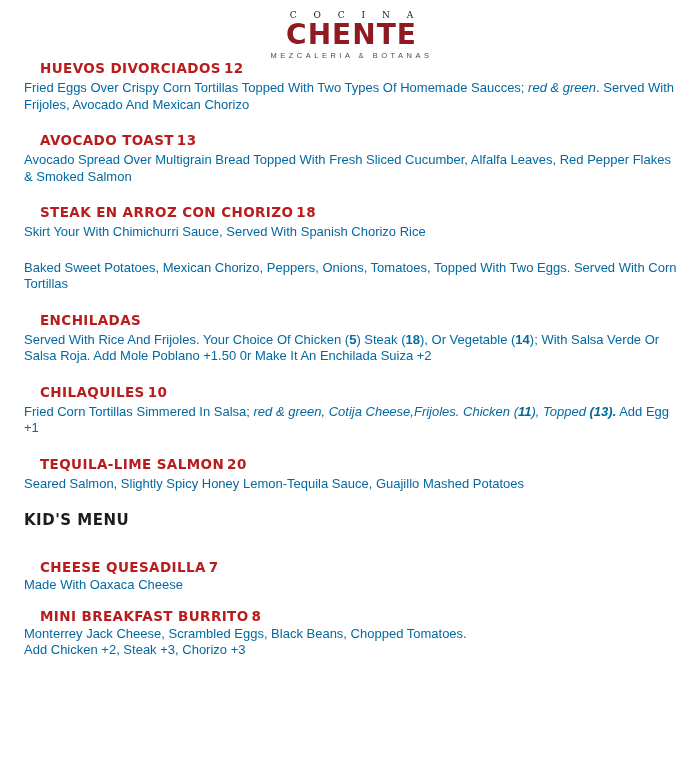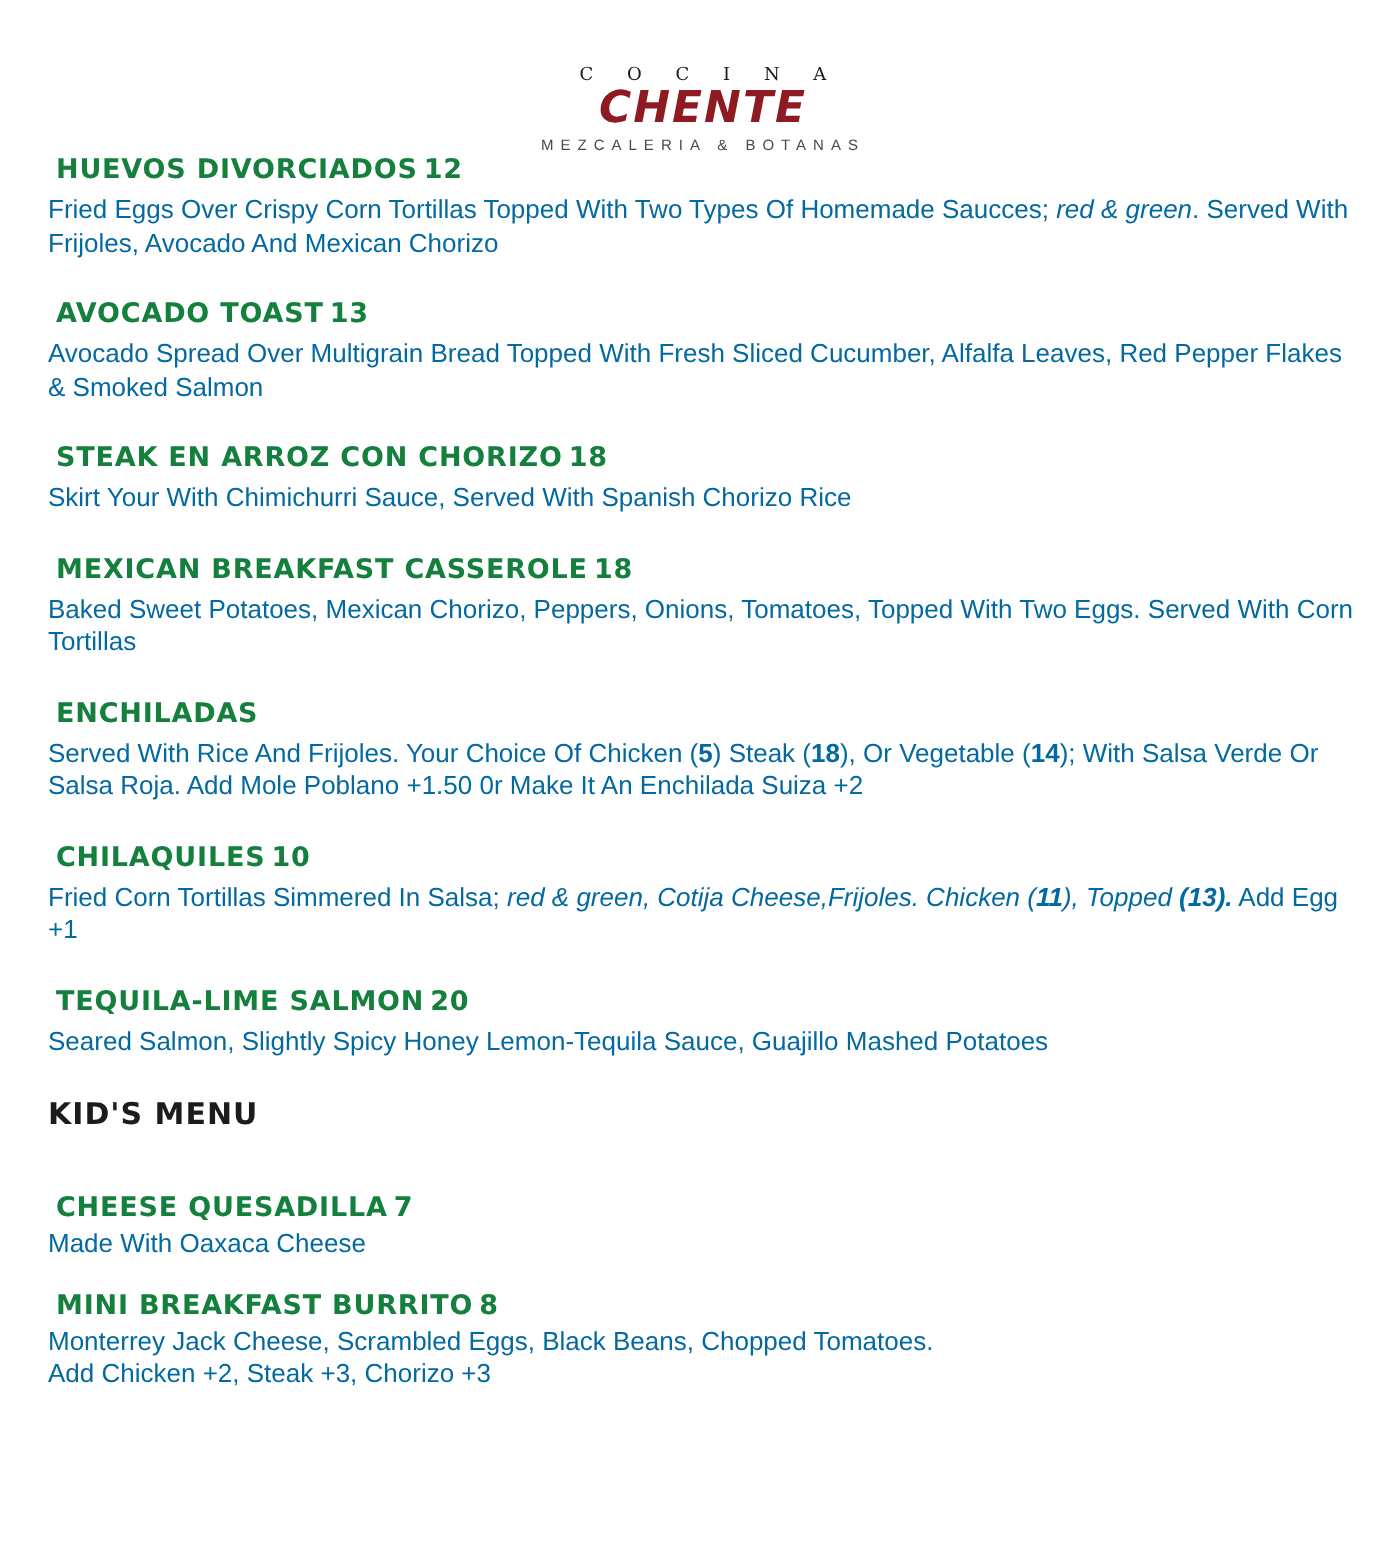--- a/index.html
+++ b/index.html
@@ -13,45 +13,45 @@
     width: 695px; height: 779px;
     padding: 8px 16px 0 24px;
     overflow: hidden;
     background: #ffffff;
   }
   
   .logo { text-align: center; padding-top: 2px; }
   .logo-cocina {
     font-family: "DejaVu Serif", serif;
     font-size: 9px; letter-spacing: 7px;
-    color: #1a1a1a; padding-left: 7px; margin-top: 23px;
+    color: #1a1a1a; padding-left: 7px;
   }
   .logo-chente {
     font-family: "DejaVu Sans", sans-serif;
-    font-weight: 800; font-size: 22px; line-height: 1.05;
-    color: #8e1b21; letter-spacing: 1px; font-style: italic;
+    font-weight: 800; font-size: 28px; line-height: 1.05;
+    color: #8e1b21; letter-spacing: 1px;
   }
   .logo-tagline {
     font-size: 7.5px; letter-spacing: 3.5px;
     color: #4a4a4a; margin-top: 2px;
   }
   
   .menu-title {
     font-family: "DejaVu Sans", sans-serif;
     font-size: 35px; font-weight: 400;
     color: #222222; letter-spacing: 1.5px;
     margin: 36px 0 14px 0;
   }
   
   .item { margin-bottom: 19px; }
   .item-head {
     font-family: "DejaVu Sans", sans-serif;
     font-size: 13.5px; font-weight: 700;
     line-height: 16px; letter-spacing: 0.4px;
-    color: #15803d; margin: 0 0 4px 4px;
+    color: #b91c1c; margin: 0 0 4px 16px;
   }
   .item-price { margin-left: 3px; }
   .desc {
     font-size: 13px; line-height: 16.5px;
     color: #0369a1; margin: 0; max-width: 655px;
   }
   .i  { font-style: italic; }
   .b  { font-weight: bold; }
   .bi { font-weight: bold; font-style: italic; }
   
@@ -87,21 +87,20 @@
       <h2 class="item-head"><span>AVOCADO TOAST</span><span class="item-price">13</span></h2>
       <p class="desc"><span>Avocado Spread Over Multigrain Bread Topped With Fresh Sliced Cucumber, Alfalfa Leaves, Red Pepper Flakes &amp; Smoked Salmon</span></p>
     </article>
 
     <article class="item">
       <h2 class="item-head"><span>STEAK EN ARROZ CON CHORIZO</span><span class="item-price">18</span></h2>
       <p class="desc"><span>Skirt Your With Chimichurri Sauce, Served With Spanish Chorizo Rice</span></p>
     </article>
 
     <article class="item">
-      <h2 class="item-head"><span>MEXICAN BREAKFAST CASSEROLE</span><span class="item-price">18</span></h2>
       <p class="desc"><span>Baked Sweet Potatoes, Mexican Chorizo, Peppers, Onions, Tomatoes, Topped With Two Eggs. Served With Corn Tortillas</span></p>
     </article>
 
     <article class="item">
       <h2 class="item-head"><span>ENCHILADAS</span><span class="item-price"></span></h2>
       <p class="desc"><span>Served With Rice And Frijoles. Your Choice Of Chicken (</span><span class="b">5</span><span>) Steak (</span><span class="b">18</span><span>), Or Vegetable (</span><span class="b">14</span><span>); With Salsa Verde Or Salsa Roja. Add Mole Poblano +1.50 0r Make It An Enchilada Suiza +2</span></p>
     </article>
 
     <article class="item">
       <h2 class="item-head"><span>CHILAQUILES</span><span class="item-price">10</span></h2>

